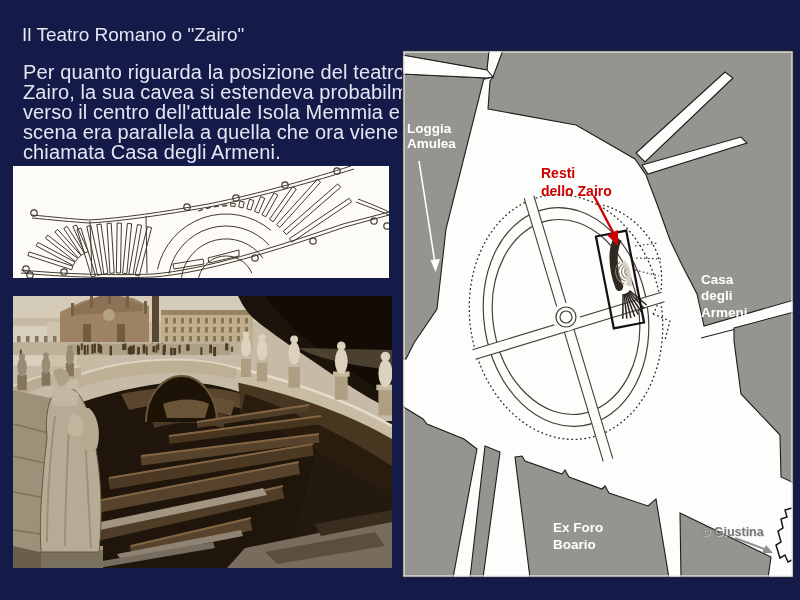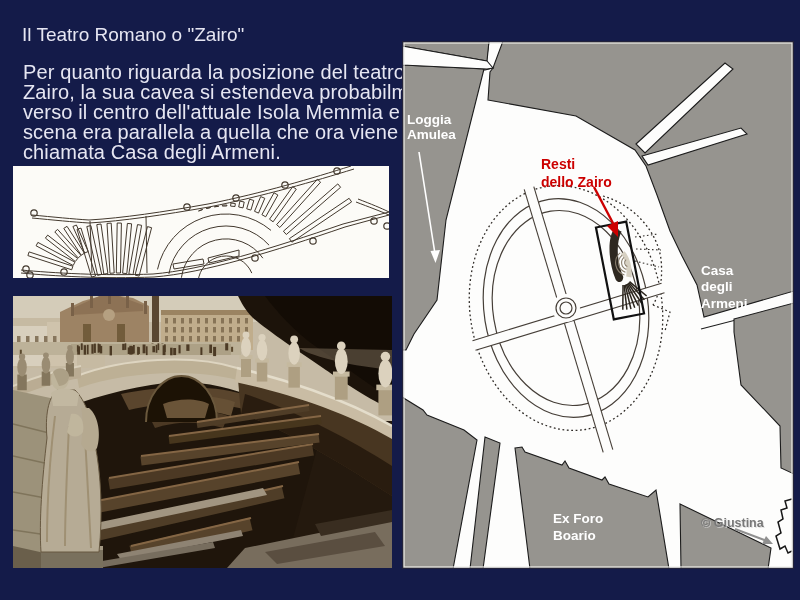--- a/index.html
+++ b/index.html
@@ -287,21 +287,21 @@
         <path d="M 76,112 C 86,120 88,140 84,152 C 80,158 72,156 68,148 C 70,134 70,122 68,112 Z" fill="#bdb198"></path>
         <path d="M 58,118 C 66,116 72,124 70,136 C 66,142 58,142 54,136 Z" fill="#c9bfa6"></path>
         <ellipse cx="47" cy="83" rx="9" ry="11" fill="#c8bea5"></ellipse>
         <path d="M 40,76 C 45,70 56,72 56,81 C 56,86 51,90 46,90 Z" fill="#b4a88e"></path>
         <path d="M 38,97 C 45,91 59,91 66,98 L 64,110 L 40,110 Z" fill="#cbc1aa"></path>
       </g>
       <rect x="0" y="0" width="379" height="272" fill="#2a1c08" opacity="0.05"></rect>
     </svg>
 </div>
 
-<div class="abs" style="left:402px; top:41px; width:392px; height:528px;">
+<div class="abs" style="left:402px; top:50px; width:392px; height:528px;">
 <svg width="392" height="528" viewBox="0 0 392 528">
       <rect x="0" y="0" width="392" height="528" fill="#96948f"></rect>
       <polygon points="86,59 174,75 233,109 244,125 255,154 268,190 280,215 295,244 299,262 302,276 392,250 392,528 0,528 0,26 83,29 91,27 88,31" fill="#fdfdfc" stroke="#1c1c1c" stroke-width="1.1"></polygon>
       <polygon points="87,0 101,0 91,27 84,23" fill="#fdfdfc" stroke="#1c1c1c" stroke-width="1.1"></polygon>
       <polygon points="234,103 323,22 331,28 243,112" fill="#fdfdfc" stroke="#1c1c1c" stroke-width="1.1"></polygon>
       <polygon points="240,115 339,87 345,93 246,124" fill="#fdfdfc" stroke="#1c1c1c" stroke-width="1.1"></polygon>
       <polygon points="0,0 87,0 85,20 0,5" fill="#96948f" stroke="#1c1c1c" stroke-width="1.1"></polygon>
       <polygon points="0,24 82,28 44,179 35,259 12,293 4,309 0,309" fill="#96948f" stroke="#1c1c1c" stroke-width="1.1"></polygon>
       <polygon points="0,5 85,20 91,27 85,28 0,24" fill="#fdfdfc" stroke="#1c1c1c" stroke-width="1.1"></polygon>
       <polygon points="0,356 21,369 25,374 62,389 75,399 51,528 0,528" fill="#96948f" stroke="#1c1c1c" stroke-width="1.1"></polygon>

